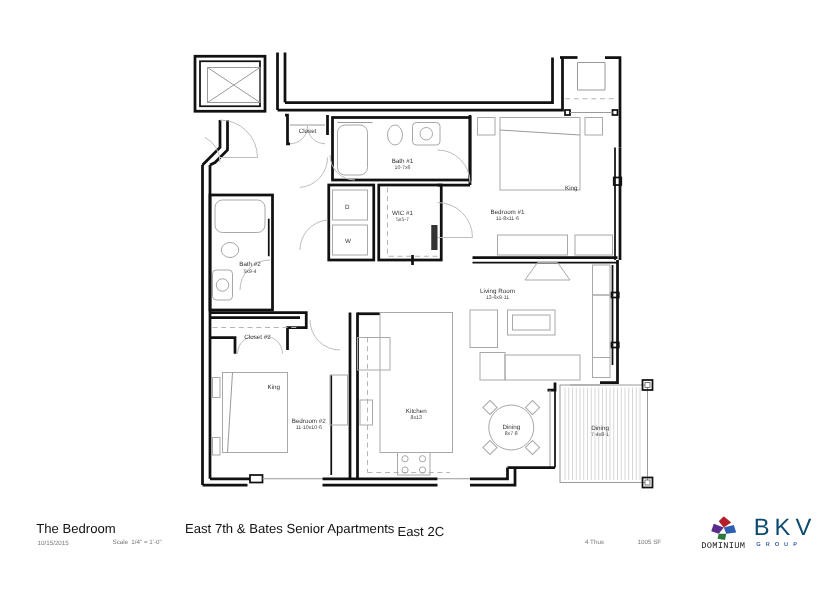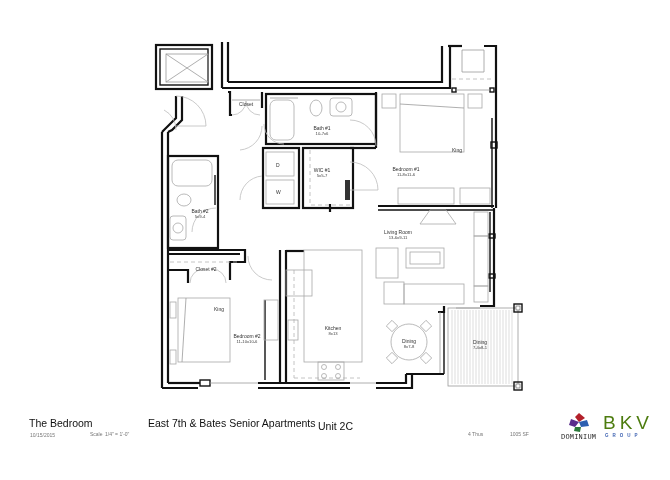--- a/index.html
+++ b/index.html
@@ -10,21 +10,21 @@
   .thin{fill:none;stroke:#9a9a9a;stroke-width:0.8;}
   .fix{fill:none;stroke:#a8a8a8;stroke-width:0.8;}
   .dash{fill:none;stroke:#b5b5b5;stroke-width:0.8;stroke-dasharray:4 3;}
   .swing{fill:none;stroke:#bdbdbd;stroke-width:0.8;}
   .rl{font-size:5px;fill:#333;font-family:"Liberation Sans",sans-serif;}
   .rd{font-size:4.2px;fill:#444;font-family:"Liberation Sans",sans-serif;}
   .lbl{position:absolute;white-space:nowrap;color:#111;}
   .footer-title{font-size:10.5px;}
   .footer-small{font-size:5px;color:#777;}
   .logo-dom{font-family:Liberation Mono, monospace;font-size:7px;color:#222;letter-spacing:0.2px;}
-  .logo-bkv{font-family:"Liberation Sans",sans-serif;font-size:19px;color:#4d7c0f;letter-spacing:4px;font-weight:300;}
+  .logo-bkv{font-family:"Liberation Sans",sans-serif;font-size:19px;color:#0c4a6e;letter-spacing:4px;font-weight:300;}
   .logo-grp{font-size:4.5px;color:#3a5fb0;letter-spacing:4px;font-weight:bold;}
 </style>
 </head>
 <body>
 
 <svg id="plan" viewBox="0 0 670 480" xmlns="http://www.w3.org/2000/svg">
 
   <g>
 
     <rect class="wall" x="156" y="45" width="56" height="44"></rect>
@@ -241,21 +241,21 @@
     <text class="rd" x="333" y="335" text-anchor="middle">8x13</text>
     <text class="rl" x="398" y="234" text-anchor="middle">Living Room</text>
     <text class="rd" x="398" y="239" text-anchor="middle">13-6x9-11</text>
     <text class="rl" x="409" y="343" text-anchor="middle">Dining</text>
     <text class="rd" x="409" y="348" text-anchor="middle">8x7-8</text>
   </g>
 </svg>
 
 <div class="lbl footer-title" style="left:29px;top:417px;">The Bedroom</div>
 <div class="lbl footer-title" style="left:104px;top:417px;margin-left:44px;">East 7th &amp; Bates Senior Apartments</div>
-<div class="lbl footer-title" style="left:318px;top:420px;">Unit 2C</div>
+<div class="lbl footer-title" style="left:318px;top:420px;">East 2C</div>
 <div class="lbl footer-small" style="left:30px;top:432px;">10/15/2015</div>
 <div class="lbl footer-small" style="left:90px;top:431px;">Scale</div>
 <div class="lbl footer-small" style="left:105px;top:431px;">1/4" = 1'-0"</div>
 <div class="lbl footer-small" style="left:468px;top:431px;">4 Thus</div>
 <div class="lbl footer-small" style="left:510px;top:431px;">1005 SF</div>
 
 <svg style="position:absolute;left:567px;top:413px;" width="24" height="20" viewBox="0 0 24 20">
   <polygon points="12,0 18,5 12,9 8,4" fill="#b3202a"></polygon>
   <polygon points="4,6 12,9 8,14 2,12" fill="#5a2d8c"></polygon>
   <polygon points="12,9 20,7 22,13 14,14" fill="#2c5fb0"></polygon>

